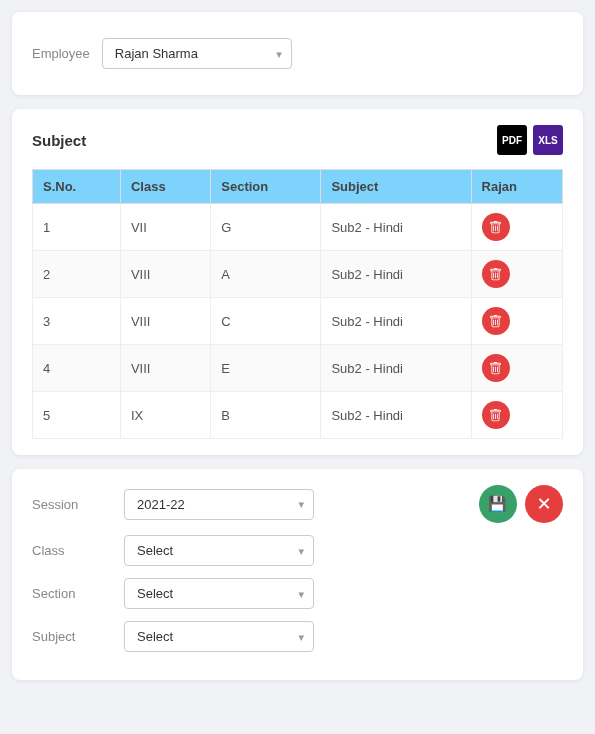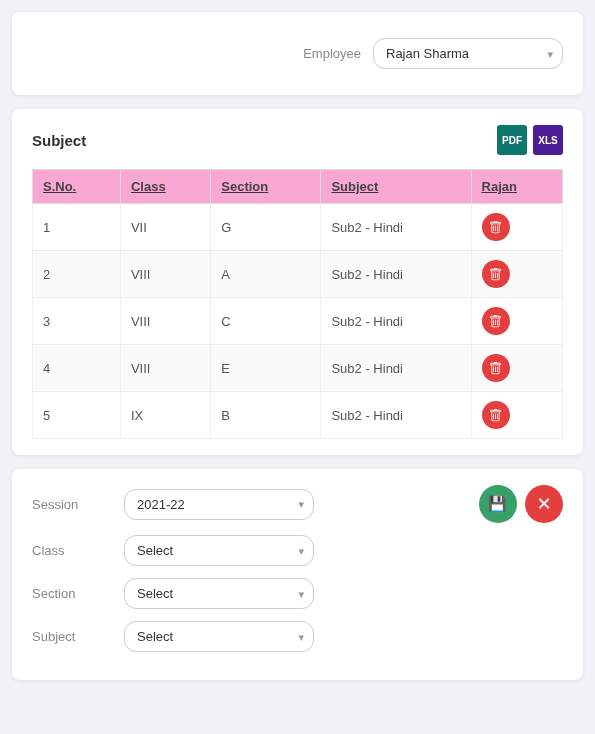--- a/index.html
+++ b/index.html
@@ -14,35 +14,35 @@
       background: #fff;
       border-radius: 8px;
       padding: 16px 20px;
       margin-bottom: 14px;
       box-shadow: 0 1px 4px rgba(0,0,0,0.08);
     }
     
     .employee-row {
       display: flex;
       align-items: center;
-      justify-content: flex-end;
+      justify-content: flex-start;
       padding: 10px 0;
     }
     .employee-label {
       color: #888;
       margin-right: 12px;
       font-size: 13px;
     }
     .select-wrapper {
       position: relative;
       display: inline-block;
     }
     .select-wrapper select {
       border: 1px solid #ccc;
-      border-radius: 12px;
+      border-radius: 4px;
       padding: 7px 32px 7px 12px;
       font-size: 13px;
       color: #333;
       background: #fff;
       appearance: none;
       -webkit-appearance: none;
       min-width: 190px;
       cursor: pointer;
     }
     .select-wrapper .chevron {
@@ -76,36 +76,35 @@
       height: 30px;
       display: flex;
       align-items: center;
       justify-content: center;
       font-size: 10px;
       font-weight: bold;
       border-radius: 3px;
       cursor: pointer;
     }
     .pdf-icon {
-      background: #0f766e;
+      background: #000000;
       color: #fff;
     }
     .xls-icon {
       background: #4c1d95;
       color: #fff;
     }
     
     table {
       width: 100%;
       border-collapse: collapse;
       font-size: 13px;
     }
     thead tr {
-      background: #f9a8d4;
-      text-decoration: underline;
+      background: #7dd3fc;
     }
     thead th {
       padding: 9px 10px;
       text-align: left;
       font-weight: 600;
       color: #444;
       border: 1px solid #ddd;
     }
     tbody tr {
       border-bottom: 1px solid #eee;

